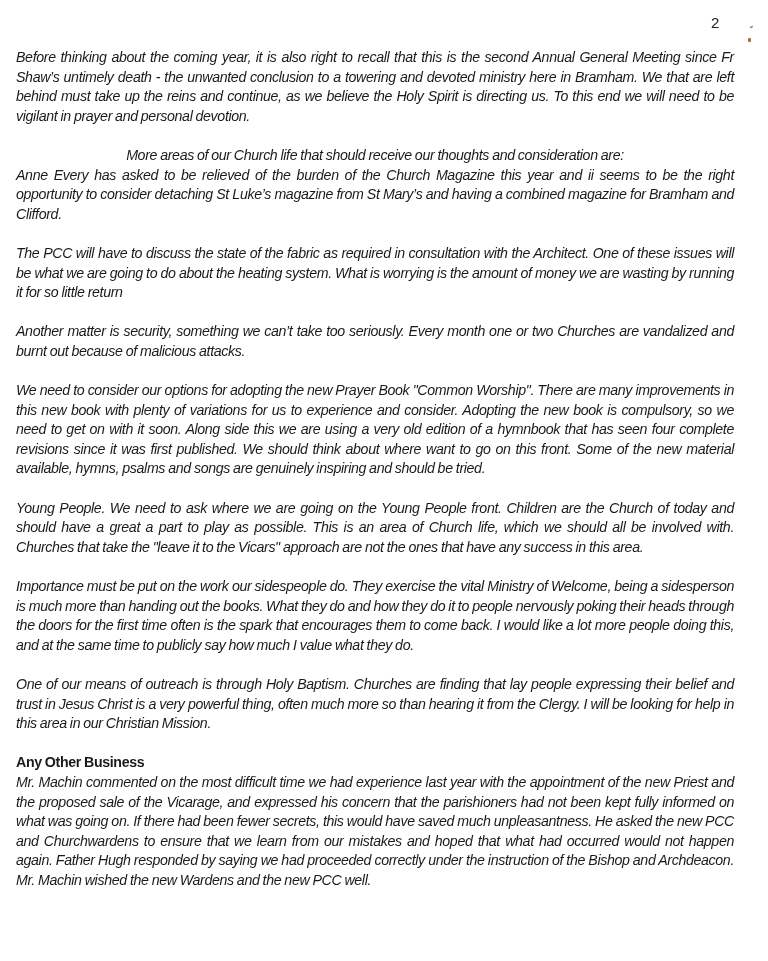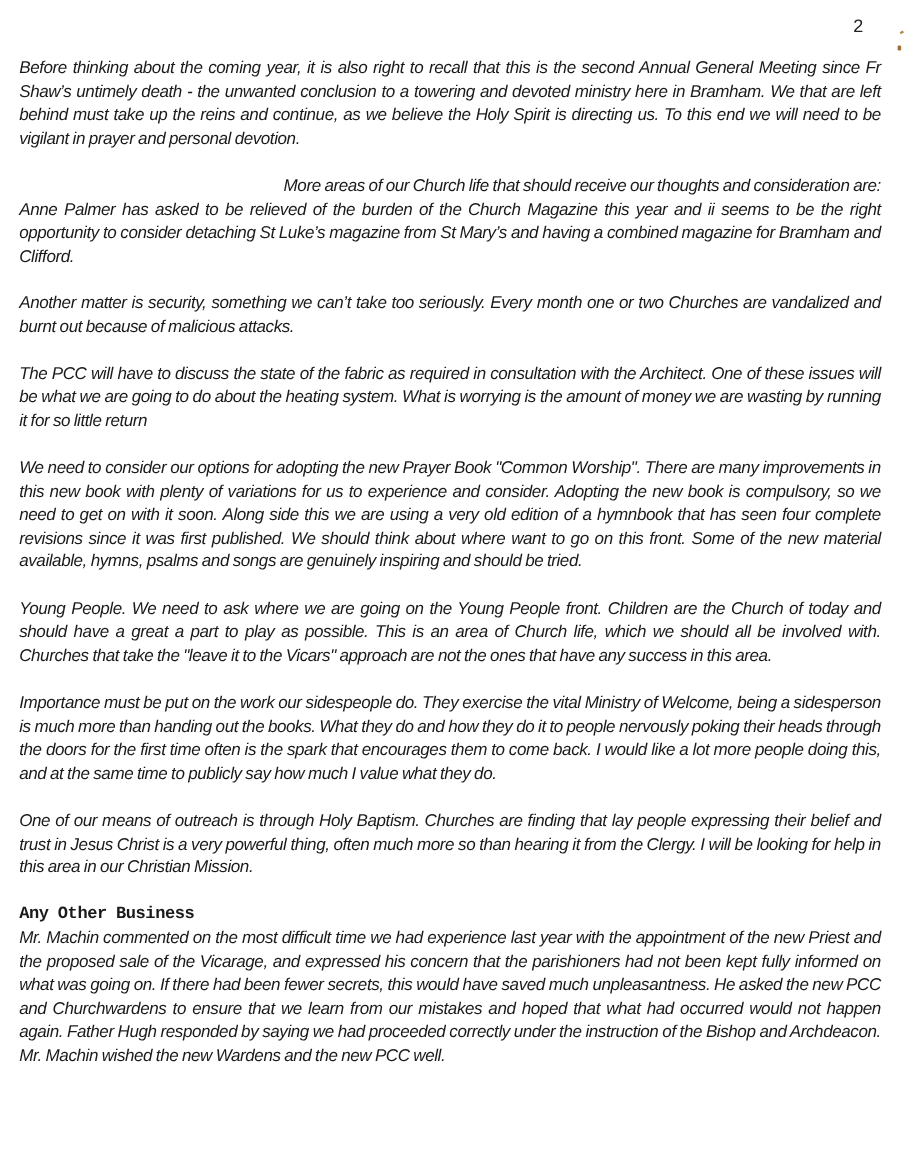--- a/index.html
+++ b/index.html
@@ -14,41 +14,41 @@
     font-size: 15px; color: #222;
   }
   .speck1 { position: absolute; left: 750px; top: 26px; width: 3px; height: 2px; background: #b58a4a; transform: rotate(-30deg); }
   .speck2 { position: absolute; left: 748px; top: 38px; width: 3px; height: 4px; background: #a0703a; border-radius: 1px; }
   .content {
     position: absolute; left: 16px; top: 48px; width: 718px;
     font-size: 14.2px; line-height: 19.6px;
     letter-spacing: -0.35px; word-spacing: -0.5px;
   }
   .para { margin: 0 0 19.6px 0; text-align: justify; font-style: italic; }
-  .heading { margin: 0; font-weight: bold; font-family: Liberation Mono, monospace; }
+  .heading { margin: 0; font-weight: bold; }
   .line { display: block; }
 </style>
 </head>
 <body>
 
 <div class="page">
   <div class="page-number">2</div>
   <div class="speck1"></div>
   <div class="speck2"></div>
 
   <div class="content">
     <p class="para">Before thinking about the coming year, it is also right to recall that this is the second Annual General Meeting since Fr Shaw’s untimely death - the unwanted conclusion to a towering and devoted ministry here in Bramham.   We that are left behind must take up the reins and continue, as we believe the Holy Spirit is directing us.  To this end we will need to be vigilant in prayer and personal devotion.</p>
 
     <div class="para">
-      <span class="line" style="text-align:right">More areas of our Church life that should receive our thoughts and consideration are:</span>
-      <span class="line">Anne Palmer has asked to be relieved of the burden of the Church Magazine this year and ii seems to be the right opportunity to consider detaching St Luke’s magazine from St Mary’s and having a combined magazine for Bramham and Clifford.</span>
+      <span class="line" style="text-align:center">More areas of our Church life that should receive our thoughts and consideration are:</span>
+      <span class="line">Anne Every has asked to be relieved of the burden of the Church Magazine this year and ii seems to be the right opportunity to consider detaching St Luke’s magazine from St Mary’s and having a combined magazine for Bramham and Clifford.</span>
     </div>
 
+    <p class="para">The PCC will have to discuss the state of the fabric as required in consultation with the Architect.  One of these issues will be what we are going to do about the heating system.  What is worrying is the amount of money we are wasting by running it for so little return</p>
     <p class="para">Another matter is security, something we can’t take too seriously.    Every month one or two Churches are vandalized and burnt out because of malicious attacks.</p>
-    <p class="para">The PCC will have to discuss the state of the fabric as required in consultation with the Architect.  One of these issues will be what we are going to do about the heating system.  What is worrying is the amount of money we are wasting by running it for so little return</p>
     <p class="para">We need to consider our options for adopting the new Prayer Book "Common Worship". There are many improvements in this new book with plenty of variations for us to experience and consider.  Adopting the new book is compulsory, so we need to get on with it soon.    Along side this we are using a very old edition of a hymnbook that has seen four complete revisions since it was first published.  We should think about where want to go on this front.  Some of the new material available, hymns, psalms and songs are genuinely inspiring and should be tried.</p>
     <p class="para">Young People.  We need to ask where we are going on the Young People front.  Children are the Church of today and should have a great a part to play as possible. This is an area of Church life, which we should all be involved with.  Churches that take the "leave it to the Vicars" approach are not the ones that have any success in this area.</p>
     <p class="para">Importance must be put on the work our sidespeople do.  They exercise the vital Ministry of Welcome, being a sidesperson is much more than handing out the books.   What they do and how they do it to people nervously poking their heads through the doors for the first time often is the spark that encourages them to come back.  I would like a lot more people doing this, and at the same time to publicly say how much I value what they do.</p>
     <p class="para">One of our means of outreach is through Holy Baptism.   Churches are finding that lay people expressing their belief and trust in Jesus Christ is a very powerful thing, often much more so than hearing it from the Clergy.  I will be looking for help in this area in our Christian Mission.</p>
 
     <p class="heading">Any Other Business</p>
     <p class="para">Mr. Machin commented on the most difficult time we had experience last year with the appointment of the new Priest and the proposed sale of the Vicarage, and expressed his concern that the parishioners had not been kept fully informed on what was going on.  If there had been fewer secrets, this would have saved much unpleasantness. He asked the new PCC and Churchwardens to ensure that we learn from our mistakes and hoped that what had occurred would not happen again.    Father Hugh responded by saying we had proceeded correctly under the instruction of the Bishop and Archdeacon.   Mr. Machin wished the new Wardens and the new PCC well.</p>
   </div>
 </div>
 

